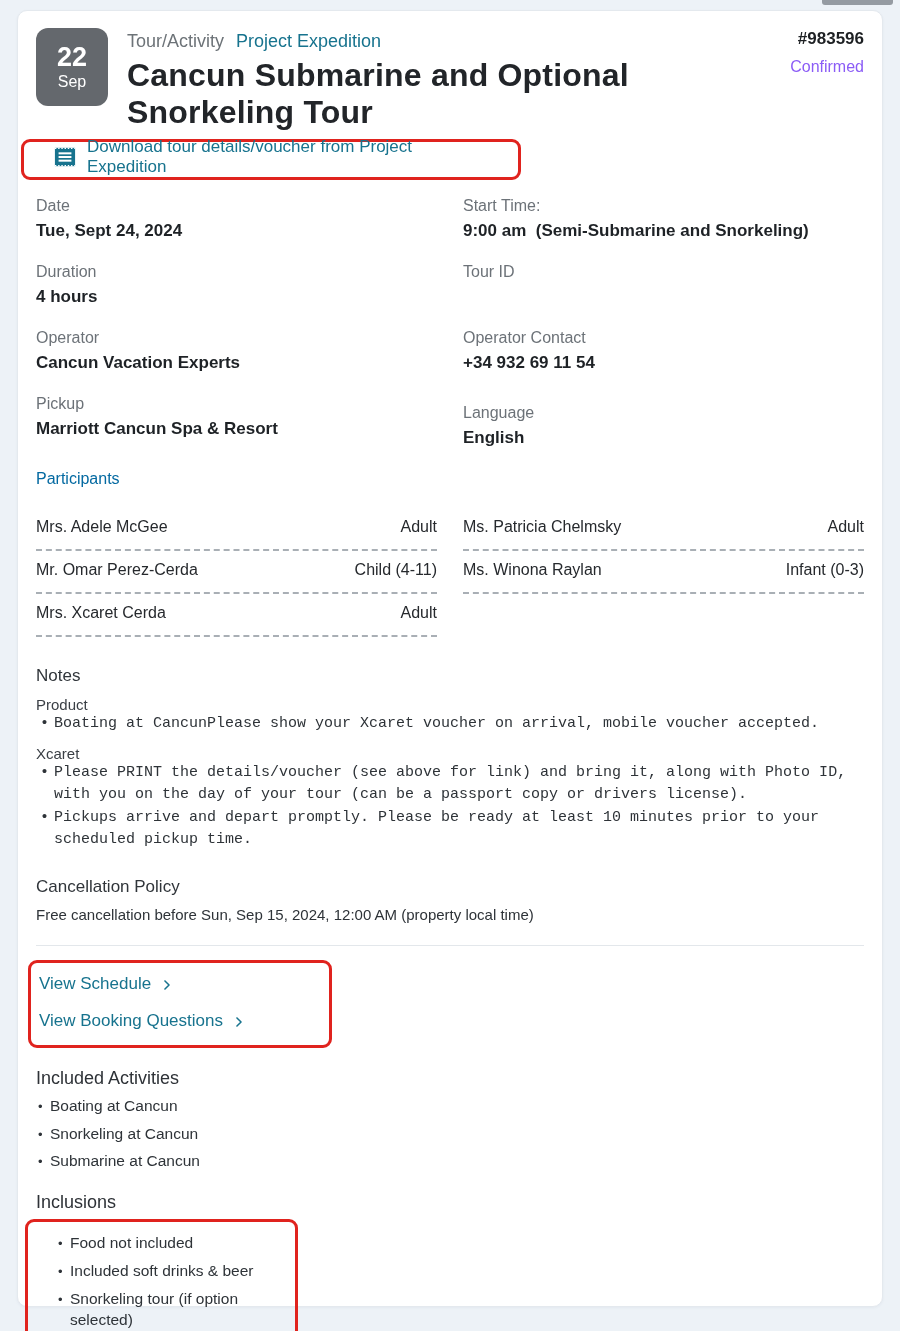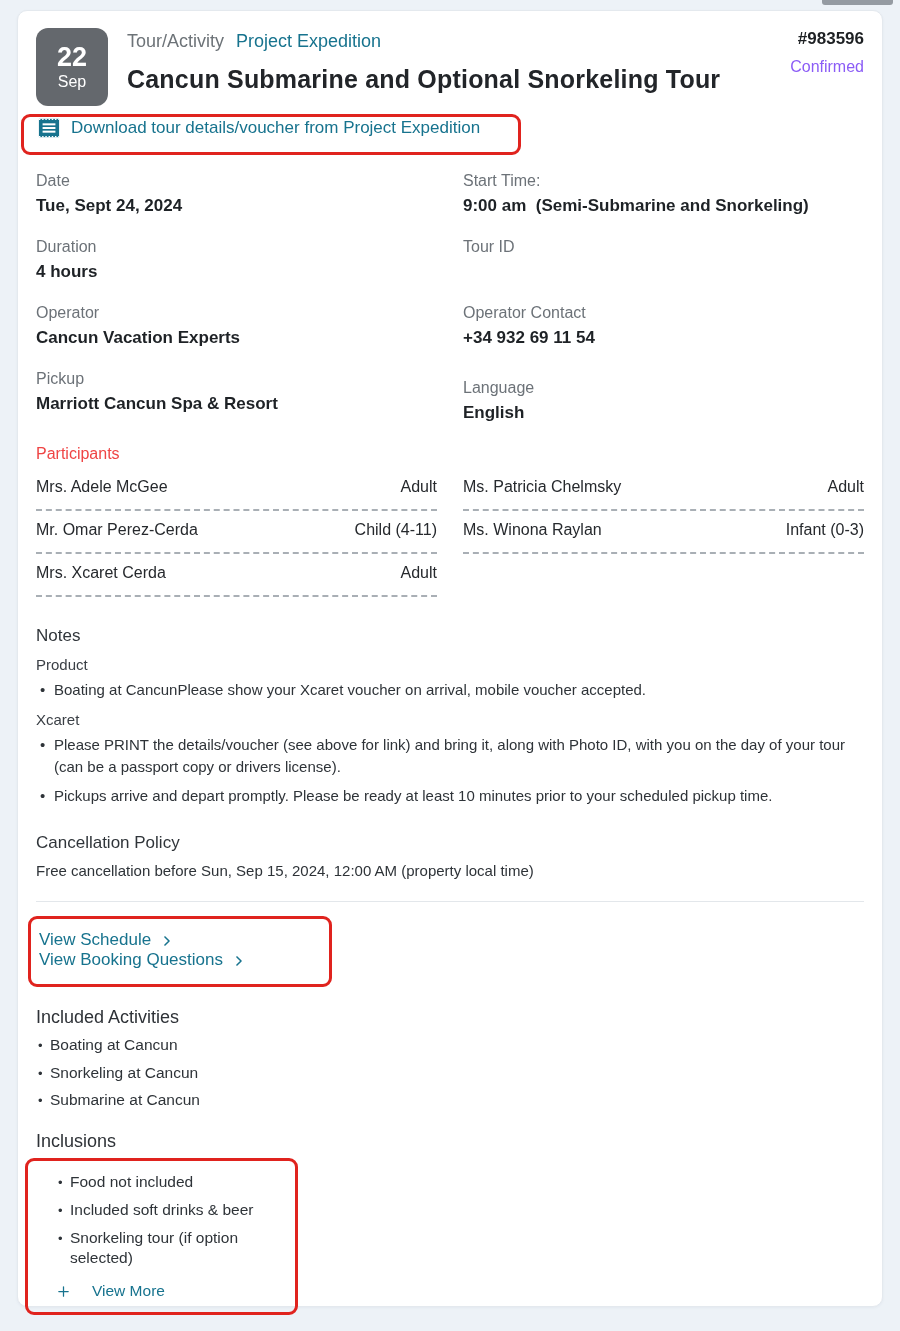--- a/index.html
+++ b/index.html
@@ -27,71 +27,71 @@
     width:72px; height:78px; background:#64686d; border-radius:12px;
     color:#fff; display:flex; flex-direction:column; align-items:center;
     justify-content:center; flex:none; margin-right:19px;
   }
   .date-badge .day { font-size:27px; font-weight:600; line-height:1.1; }
   .date-badge .month { font-size:16px; font-weight:500; line-height:1.2; }
   .header-mid { flex:1 1 auto; padding-top:3px; }
   .meta-line { font-size:18px; display:flex; gap:12px; }
   .meta-type { color:#6d7378; }
   .meta-source { color:#17738e; cursor:pointer; }
-  .tour-title { font-size:25px; font-weight:600; color:#222529; margin-top:13px; letter-spacing:.2px; }
+  .tour-title { font-size:32px; font-weight:600; color:#222529; margin-top:5px; letter-spacing:.2px; }
   .header-right { text-align:right; flex:none; padding-top:1px; }
   .booking-number { font-size:17px; font-weight:700; color:#1d2023; }
   .status-confirmed { font-size:16px; color:#8b5cf6; margin-top:9px; }
   
   .red-box { border:3px solid #e0231e; border-radius:9px; }
   
   .download-box {
     margin:8px 0 0 -15px; width:500px; height:41px;
-    display:flex; align-items:flex-start; padding:0 14px; gap:11px;
+    display:flex; align-items:flex-end; padding:0 30px; gap:11px;
   }
   .download-link { display:flex; align-items:center; gap:11px; cursor:pointer; }
   .download-text { font-size:17px; color:#17738e; font-weight:500; }
   .ticket-icon { width:22px; height:22px; flex:none; display:block; }
   
   .details-grid {
     margin-top:17px; display:grid; grid-template-columns:1fr 1fr;
     column-gap:26px; row-gap:0;
   }
   .detail-row { margin-bottom:22px; }
   .detail-label { font-size:16px; color:#6c7278; margin-bottom:6px; }
   .detail-value { font-size:17px; font-weight:600; color:#1e2226; white-space:pre-wrap; }
   .detail-row.lower { margin-top:9px; }
   
-  .participants-label { font-size:16px; color:#ef4444; margin-bottom:5px; }
+  .participants-label { font-size:16px; color:#0369a1; margin-bottom:20px; }
   .participants-grid { display:grid; grid-template-columns:1fr 1fr; column-gap:26px; }
   .participant {
     display:flex; justify-content:space-between; align-items:center;
     padding:10px 0 13px 0; border-bottom:2px dashed #a9afb5;
   }
   .p-name, .p-type { font-size:16px; color:#26292d; font-weight:500; }
   
   .notes { margin-top:29px; }
   .sec-heading { font-size:17px; color:#30353a; font-weight:500; }
   .sub-heading { font-size:15px; color:#3a3f45; font-weight:500; margin-top:10px; }
   .bullet {
     font-size:15px; color:#2e3338; line-height:1.48;
-    padding-left:18px; position:relative; margin-top:6px; max-width:830px;
+    padding-left:18px; position:relative; max-width:830px;font-family:Liberation Mono, monospace;
   }
   .bullet::before { content:"•"; position:absolute; left:4px; color:#2e3338; }
   
   .cancellation { margin-top:26px; }
   .cancel-text { font-size:15px; color:#2e3338; margin-top:9px; }
   .divider { border:none; border-top:1px solid #e3e7eb; margin:22px 0 14px 0; }
   
   .links-box { margin-left:-8px; width:304px; padding:11px 8px 14px 8px; }
   .view-link {
     display:flex; align-items:center; gap:9px; color:#17738e;
     font-size:17px; font-weight:500; cursor:pointer;
   }
-  .view-link + .view-link { }
+  .view-link + .view-link { margin-top:17px; }
   .chev { width:14px; height:14px; display:block; margin-top:2px; }
   
   .list-section { margin-top:20px; }
   .list-heading { font-size:18px; color:#2e3237; font-weight:500; }
   .li-item {
     font-size:15.5px; color:#2e3338; line-height:1.34;
     padding-left:14px; position:relative; margin-top:7px;
   }
   .li-item::before { content:"•"; position:absolute; left:2px; font-size:13px; top:2px; }
   .view-more {

